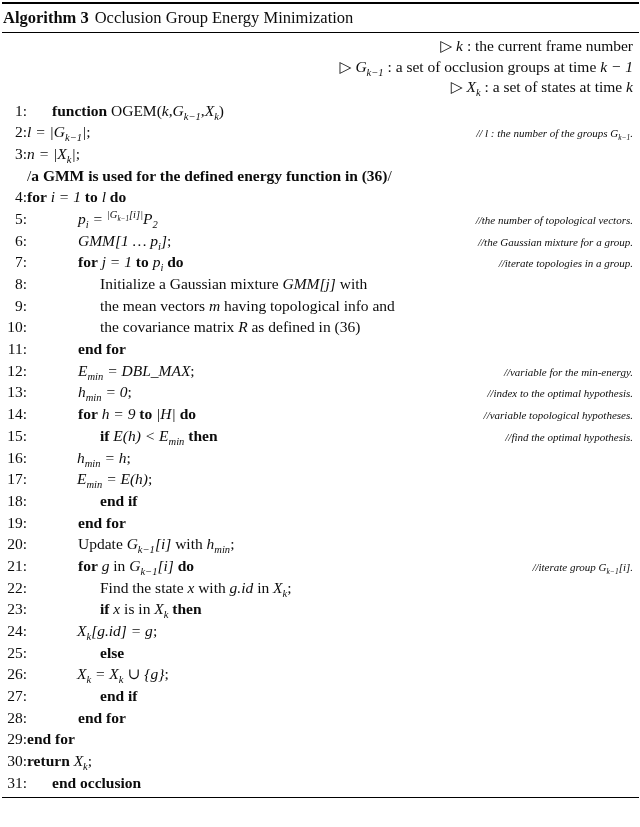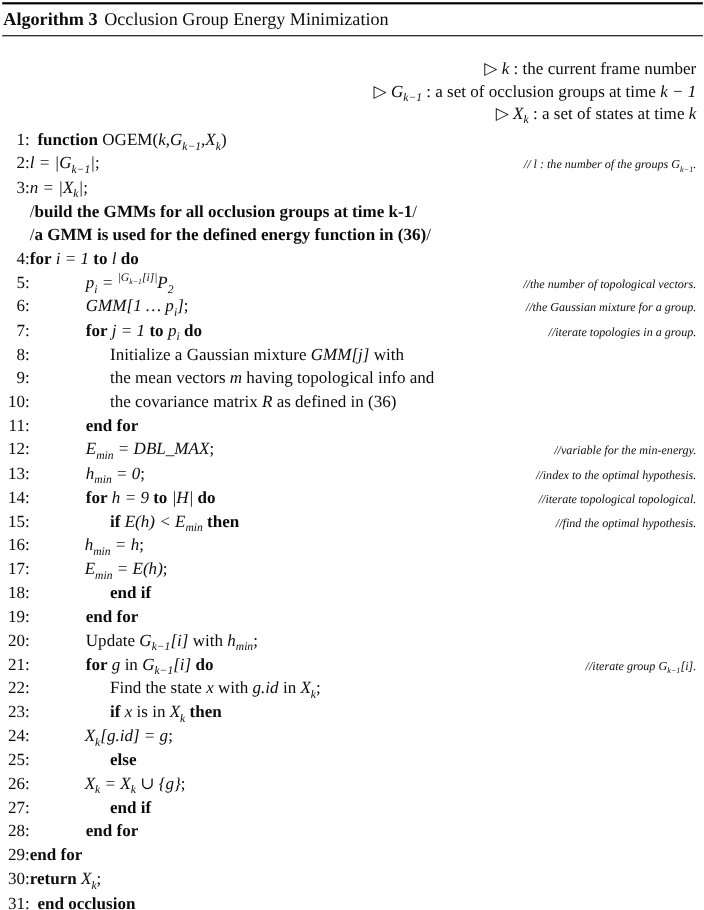--- a/index.html
+++ b/index.html
@@ -9,34 +9,34 @@
   }
   .page{box-sizing:border-box;width:639px;padding:2px 0 0 2px;}
   .title-row{
     border-top:2.5px solid #000;
     border-bottom:1.4px solid #000;
     padding:3px 0 4px 1px;
     font-size:16.5px;line-height:21px;white-space:nowrap;
   }
   .algo-label{font-weight:700;}
   .algo-title{margin-left:6px;}
-  .preamble{margin-top:20px;}
+  .preamble{margin-top:3px;}
   .pre-line{
     text-align:right;font-size:15.5px;line-height:20.5px;
     padding-right:6px;white-space:nowrap;
   }
   .lines{margin-top:2px;}
   .line{
     display:flex;align-items:baseline;
     font-size:15.5px;line-height:21.7px;height:21.7px;
     white-space:nowrap;padding-right:6px;
   }
   .num{width:25px;flex:0 0 25px;text-align:right;}
   .body{display:inline-block;}
-  .ind0{margin-left:7px;}
+  .ind0{margin-left:25px;}
   .ind1{}
   .ind2{margin-left:51px;}
   .ind3{margin-left:73px;}
   .ind4{margin-left:50px;}
   .kw{font-weight:700;font-style:normal;}
   .m{font-style:italic;}
   .cmt{margin-left:auto;font-style:italic;font-size:11px;}
   sub,sup{font-size:68%;line-height:0;text-align:center;}
   .bottom-rule{border-top:1.6px solid #000;margin-top:3px;}
 </style>
@@ -58,24 +58,20 @@
         <span class="body ind0"><b class="kw">function</b> OGEM(<i class="m">k</i>,<i class="m">G<sub>k−1</sub></i>,<i class="m">X<sub>k</sub></i>)</span>
       </div>
       <div class="line">
         <span class="num">2:</span>
         <span class="body ind1"><i class="m">l = |G<sub>k−1</sub>|</i>;</span>
         <span class="cmt">// <i class="m">l</i> : the number of the groups <i class="m">G<sub>k−1</sub></i>.</span>
       </div>
       <div class="line">
         <span class="num">3:</span>
         <span class="body ind1"><i class="m">n = |X<sub>k</sub>|</i>;</span>
-      </div>
-      <div class="line">
-        <span class="num"></span>
-        <span class="body ind1">/<b class="kw">build the GMMs for all occlusion groups at time k-1</b>/</span>
       </div>
       <div class="line">
         <span class="num"></span>
         <span class="body ind1">/<b class="kw">a GMM is used for the defined energy function in (36)</b>/</span>
       </div>
       <div class="line">
         <span class="num">4:</span>
         <span class="body ind1"><b class="kw">for</b> <i class="m">i = 1</i> <b class="kw">to</b> <i class="m">l</i> <b class="kw">do</b></span>
       </div>
       <div class="line">
@@ -115,21 +111,21 @@
         <span class="cmt">//variable for the min-energy.</span>
       </div>
       <div class="line">
         <span class="num">13:</span>
         <span class="body ind2"><i class="m">h<sub>min</sub> = 0</i>;</span>
         <span class="cmt">//index to the optimal hypothesis.</span>
       </div>
       <div class="line">
         <span class="num">14:</span>
         <span class="body ind2"><b class="kw">for</b> <i class="m">h = 9</i> <b class="kw">to</b> <i class="m">|H|</i> <b class="kw">do</b></span>
-        <span class="cmt">//iterate topological topological.</span>
+        <span class="cmt">//variable topological hypotheses.</span>
       </div>
       <div class="line">
         <span class="num">15:</span>
         <span class="body ind3"><b class="kw">if</b> <i class="m">E(h) &lt; E<sub>min</sub></i> <b class="kw">then</b></span>
         <span class="cmt">//find the optimal hypothesis.</span>
       </div>
       <div class="line">
         <span class="num">16:</span>
         <span class="body ind4"><i class="m">h<sub>min</sub> = h</i>;</span>
       </div>

